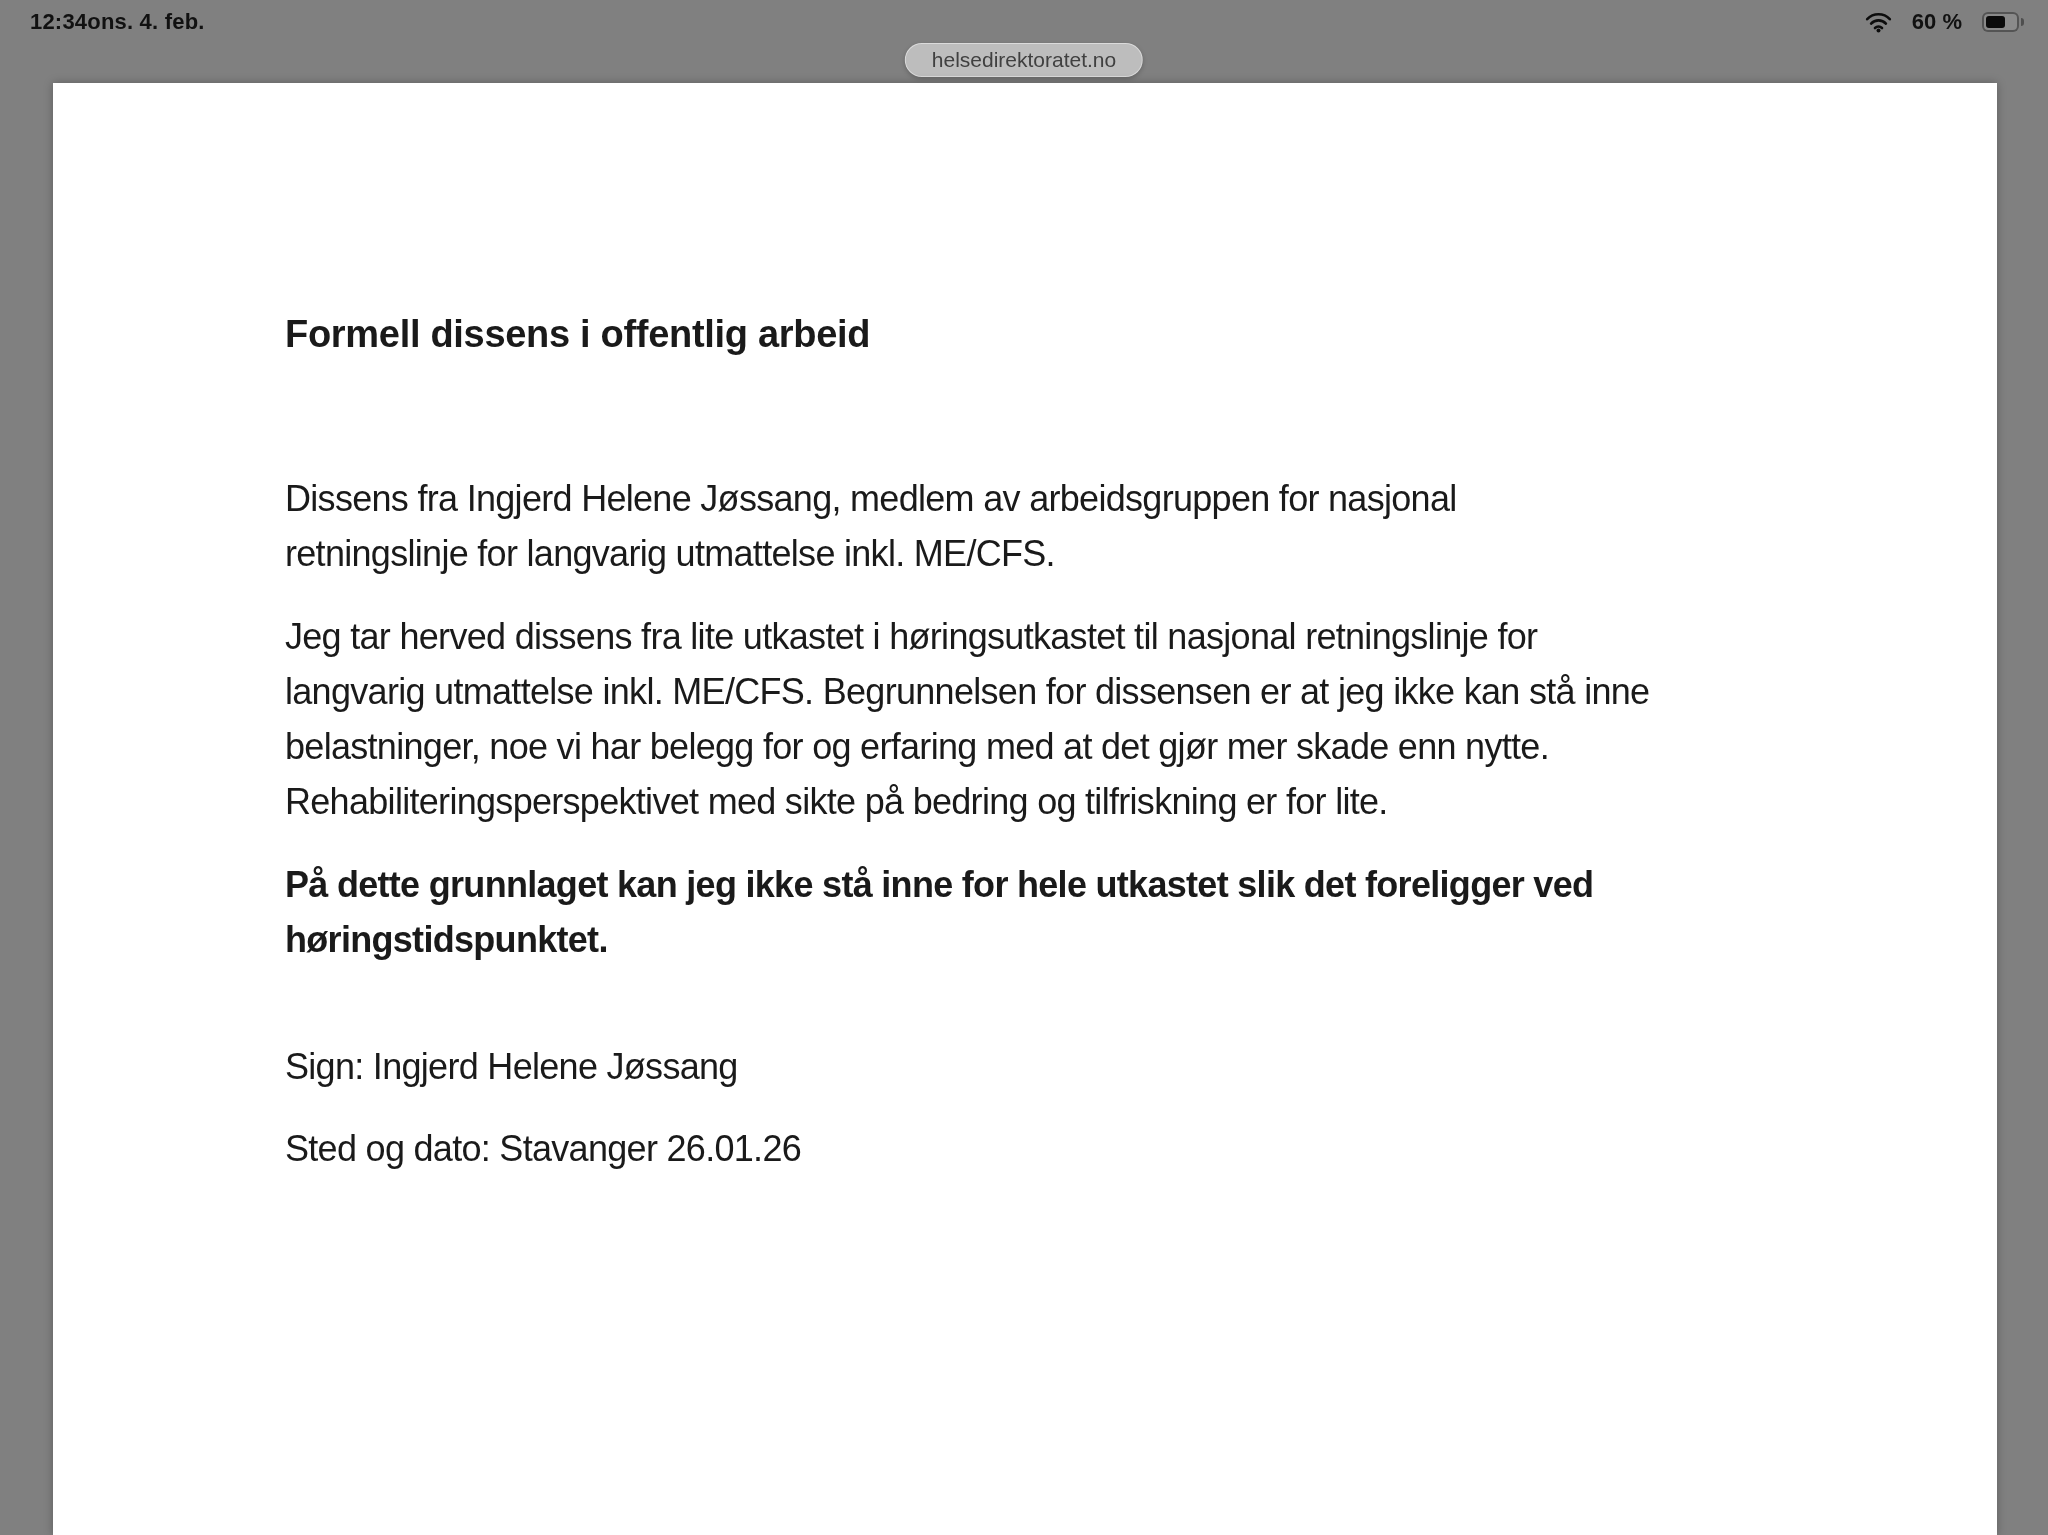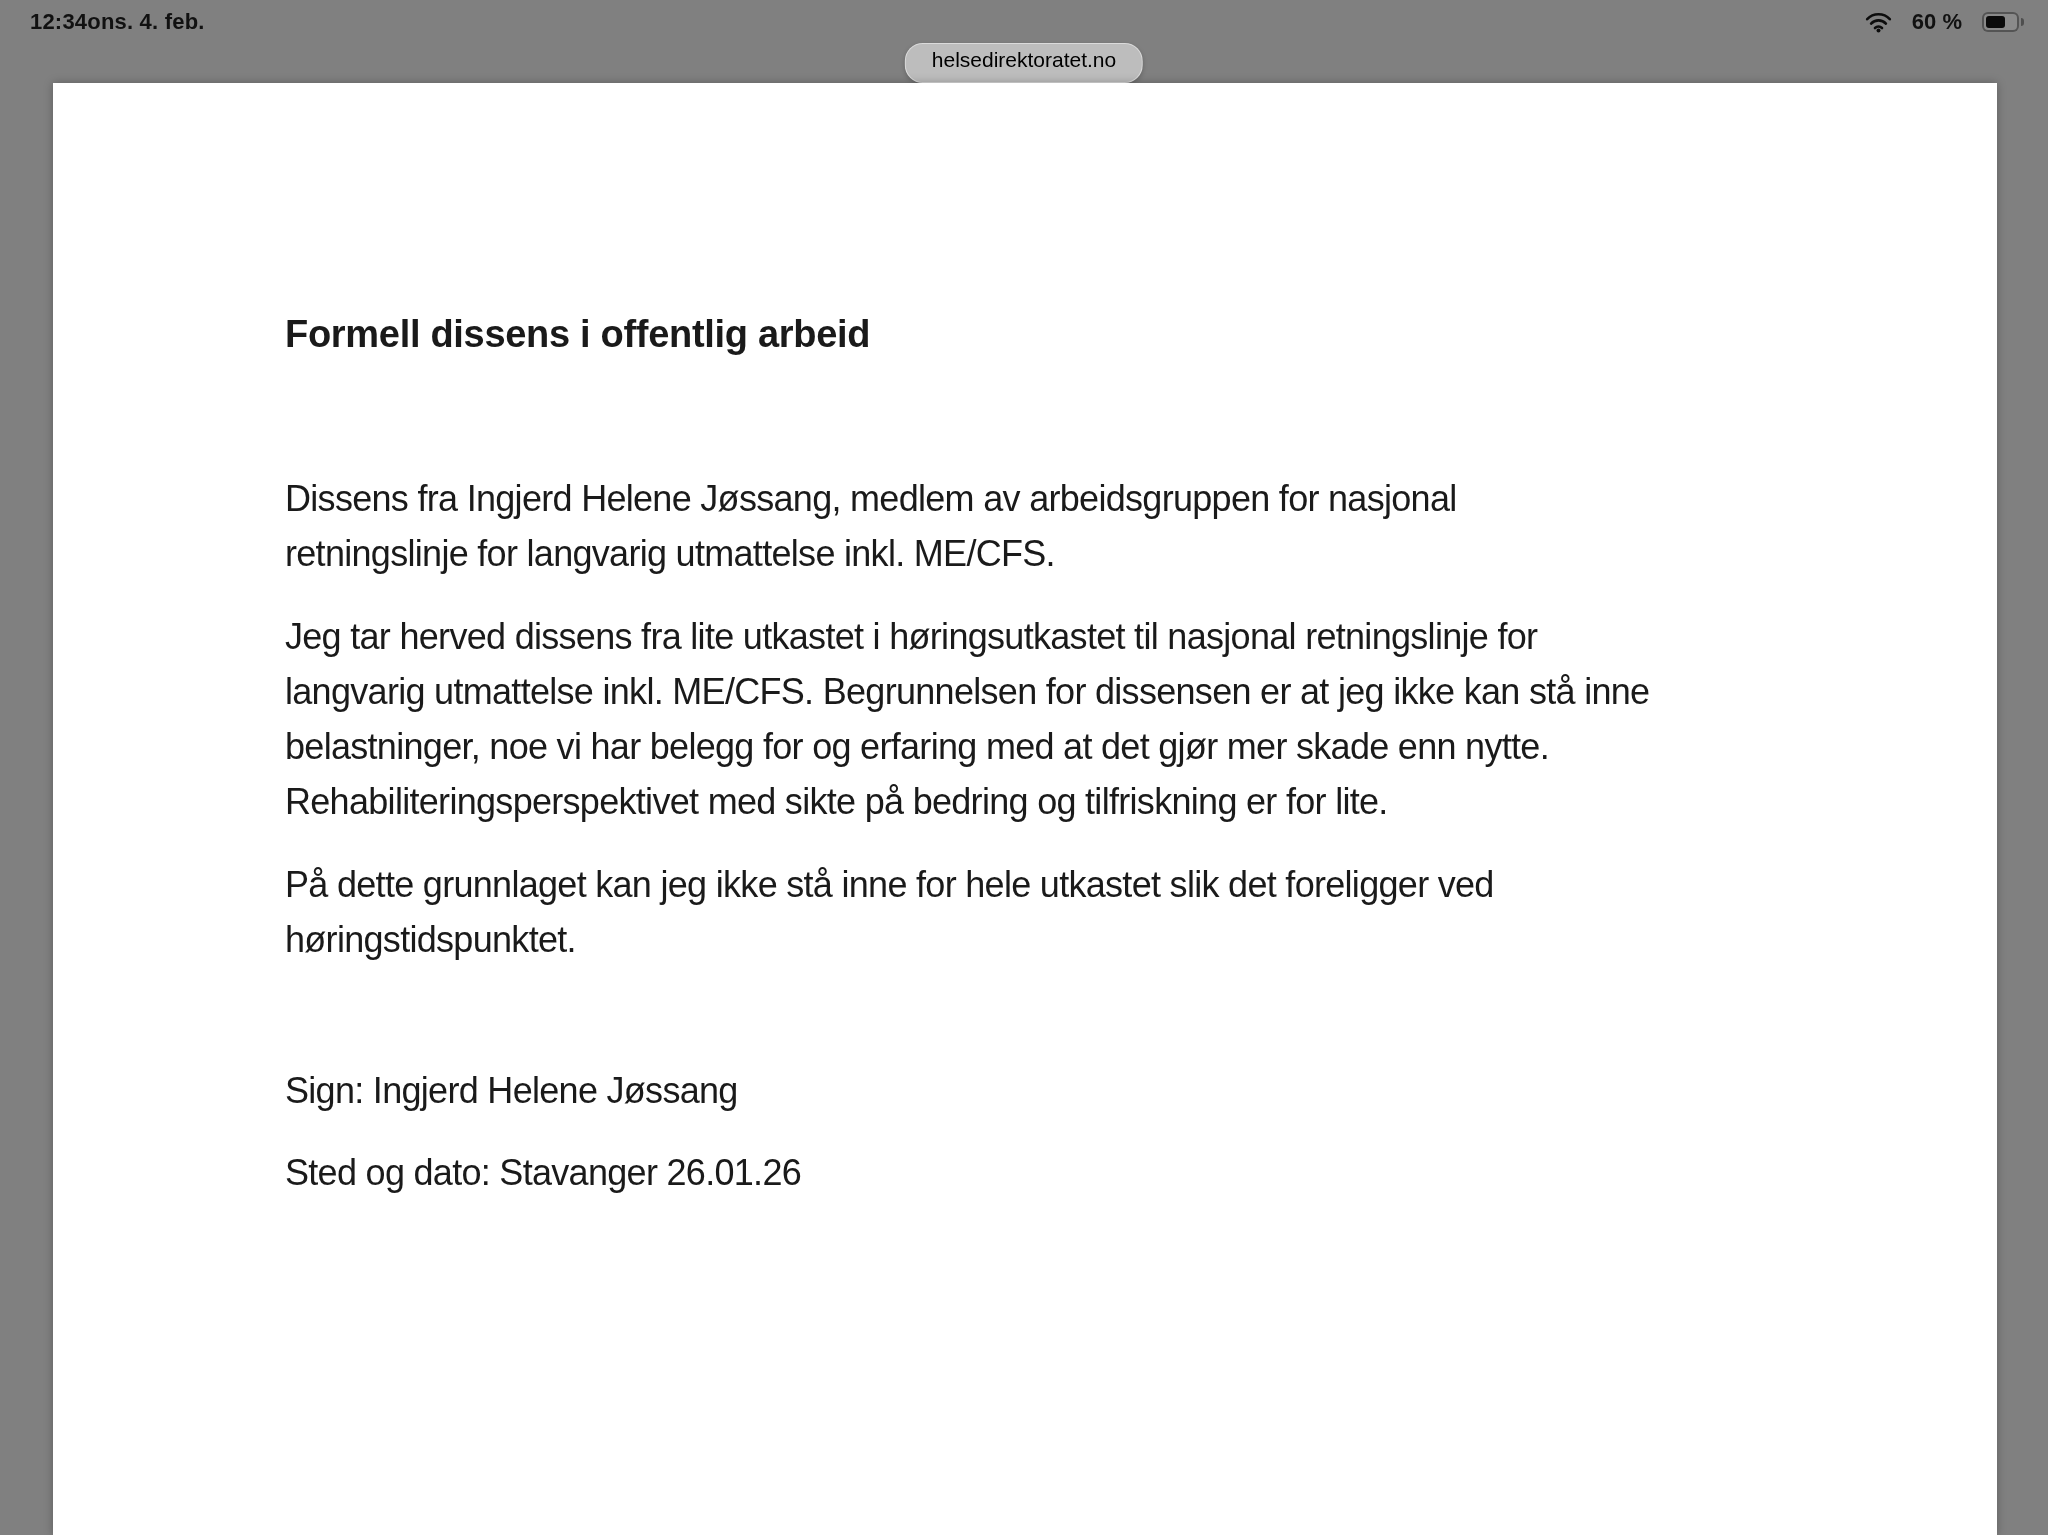--- a/index.html
+++ b/index.html
@@ -45,27 +45,27 @@
     width: 3px; height: 8px;
     background: rgba(10,10,10,0.42);
     border-radius: 0 3px 3px 0;
     margin-left: 2px;
   }
 
   
   .url-pill {
     position: absolute; top: 43px; left: 50%;
     transform: translateX(-50%);
-    height: 40px; line-height: 32px;
+    height: 34px; line-height: 32px;
     padding: 0 26px;
     background: #bdbdbd;
     border: 1px solid rgba(255,255,255,0.45);
     border-radius: 18px;
     box-shadow: 0 2px 5px rgba(0,0,0,0.22);
-    font-size: 21px; color: #000000;
+    font-size: 21px; color: #404040;
     white-space: nowrap;
     cursor: pointer;
   }
 
   
   .page {
     position: absolute;
     left: 53px; top: 83px;
     width: 1944px; height: 1452px;
     background: #ffffff;
@@ -76,21 +76,21 @@
     color: #1a1a1a;
   }
   .doc-title {
     font-size: 38px; font-weight: 700;
     letter-spacing: -0.3px;
     line-height: 55px;
     white-space: nowrap;
     margin-bottom: 109px;
   }
   .para { margin-bottom: 28px; }
-  .para.gap-after { margin-bottom: 96px; }
+  .para.gap-after { margin-bottom: 72px; font-weight: bold; }
   .t-line {
     font-size: 36px; line-height: 55px;
     letter-spacing: -0.7px;
     white-space: nowrap;
   }
   .sign-line { margin-bottom: 27px; }
 </style>
 </head>
 <body>
 

